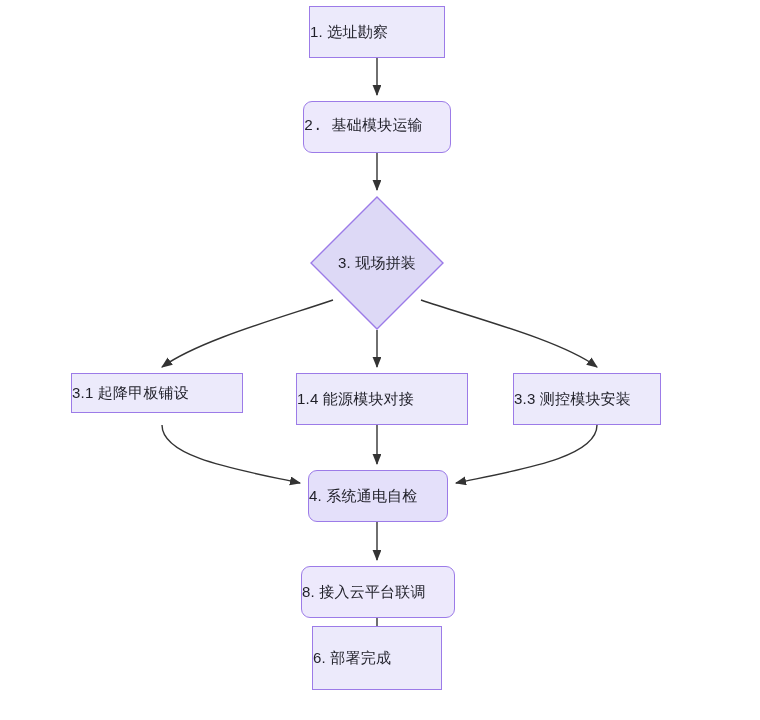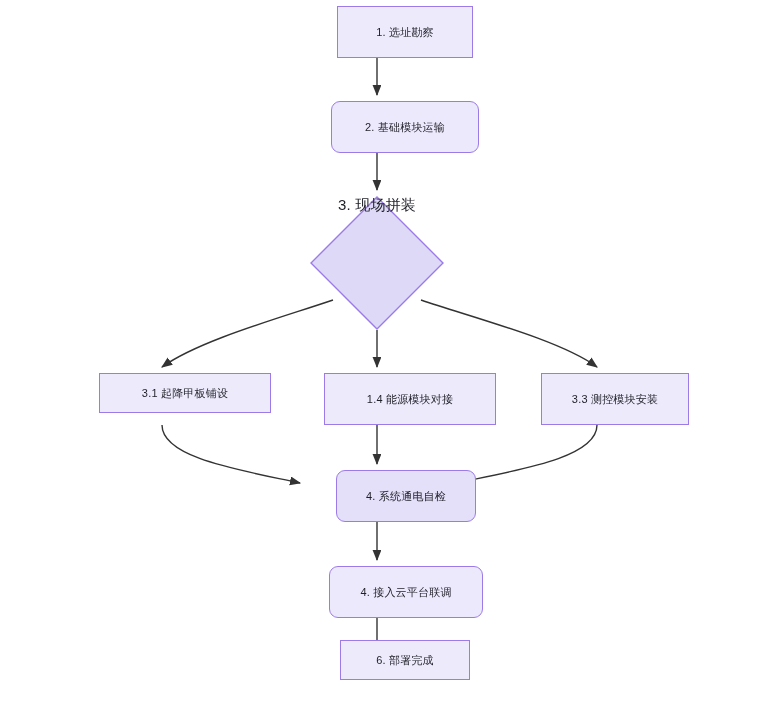--- a/index.html
+++ b/index.html
@@ -29,44 +29,43 @@
   .edge-path {
     fill: none;
     stroke: #333333;
     stroke-width: 1.4px;
   }
   .node {
     position: absolute;
     box-sizing: border-box;
     display: flex;
     align-items: center;
-    justify-content: center;
+    justify-content: flex-start;
     text-align: center;
     color: #1f1f28;
-    font-size: 11px;
+    font-size: 15px;
     line-height: 1.3;
     letter-spacing: 0.2px;
     background: #ECEAFB;
     border: 1.4px solid #9C7BE8;
-    margin-left: 28px;
   }
   .node.rect {
     border-radius: 0px;
   }
   .node.round {
     border-radius: 9px;
     background: #EDE9FC;
   }
   .node.emph {
     background: #E4E0FA;
   }
   .diamond-wrap {
     position: absolute;
     display: flex;
-    align-items: flex-start;
+    align-items: center;
     justify-content: center;
   }
   .diamond-shape {
     position: absolute;
     left: 0;
     top: 0;
     width: 100%;
     height: 100%;
   }
   .diamond-shape polygon {
@@ -105,21 +104,21 @@
         <path class="edge-path" d="M 597,425 C 597,458 518,470 456,483" marker-end="url(#arrowhead)" stroke="#333333"></path>
         <path class="edge-path" d="M 377,522 L 377,560" marker-end="url(#arrowhead)" stroke="#333333"></path>
         <path class="edge-path" d="M 377,618 L 377,656" marker-end="url(#arrowhead)" stroke="#333333"></path>
       </g>
   </svg>
 
   <div id="node-group">
       <div class="node rect" style="left: 309px; top: 6px; width: 136px; height: 52px;">
         <span>1. 选址勘察</span>
       </div>
-      <div class="node round" style="left: 303px; top: 101px; width: 148px; height: 52px;">
+      <div class="node round" style="left: 303px; top: 101px; width: 148px; height: 52px; font-family: Liberation Mono, monospace;">
         <span>2. 基础模块运输</span>
       </div>
       <div class="diamond-wrap" style="left: 310px; top: 196px; width: 134px; height: 134px;">
         <svg class="diamond-shape" viewBox="0 0 134 134">
           <polygon points="67,1 133,67 67,133 1,67"></polygon>
         </svg>
         <span class="diamond-label">3. 现场拼装</span>
       </div>
       <div class="node rect" style="left: 71px; top: 373px; width: 172px; height: 40px;">
         <span>3.1 起降甲板铺设</span>
@@ -127,20 +126,20 @@
       <div class="node rect" style="left: 296px; top: 373px; width: 172px; height: 52px;">
         <span>1.4 能源模块对接</span>
       </div>
       <div class="node rect" style="left: 513px; top: 373px; width: 148px; height: 52px;">
         <span>3.3 测控模块安装</span>
       </div>
       <div class="node round emph" style="left: 308px; top: 470px; width: 140px; height: 52px;">
         <span>4. 系统通电自检</span>
       </div>
       <div class="node round" style="left: 301px; top: 566px; width: 154px; height: 52px;">
-        <span>4. 接入云平台联调</span>
+        <span>8. 接入云平台联调</span>
       </div>
-      <div class="node rect" style="left: 312px; top: 640px; width: 130px; height: 40px;">
+      <div class="node rect" style="left: 312px; top: 626px; width: 130px; height: 64px;">
         <span>6. 部署完成</span>
       </div>
     </div>
 
 </div>
 
 </body></html>

